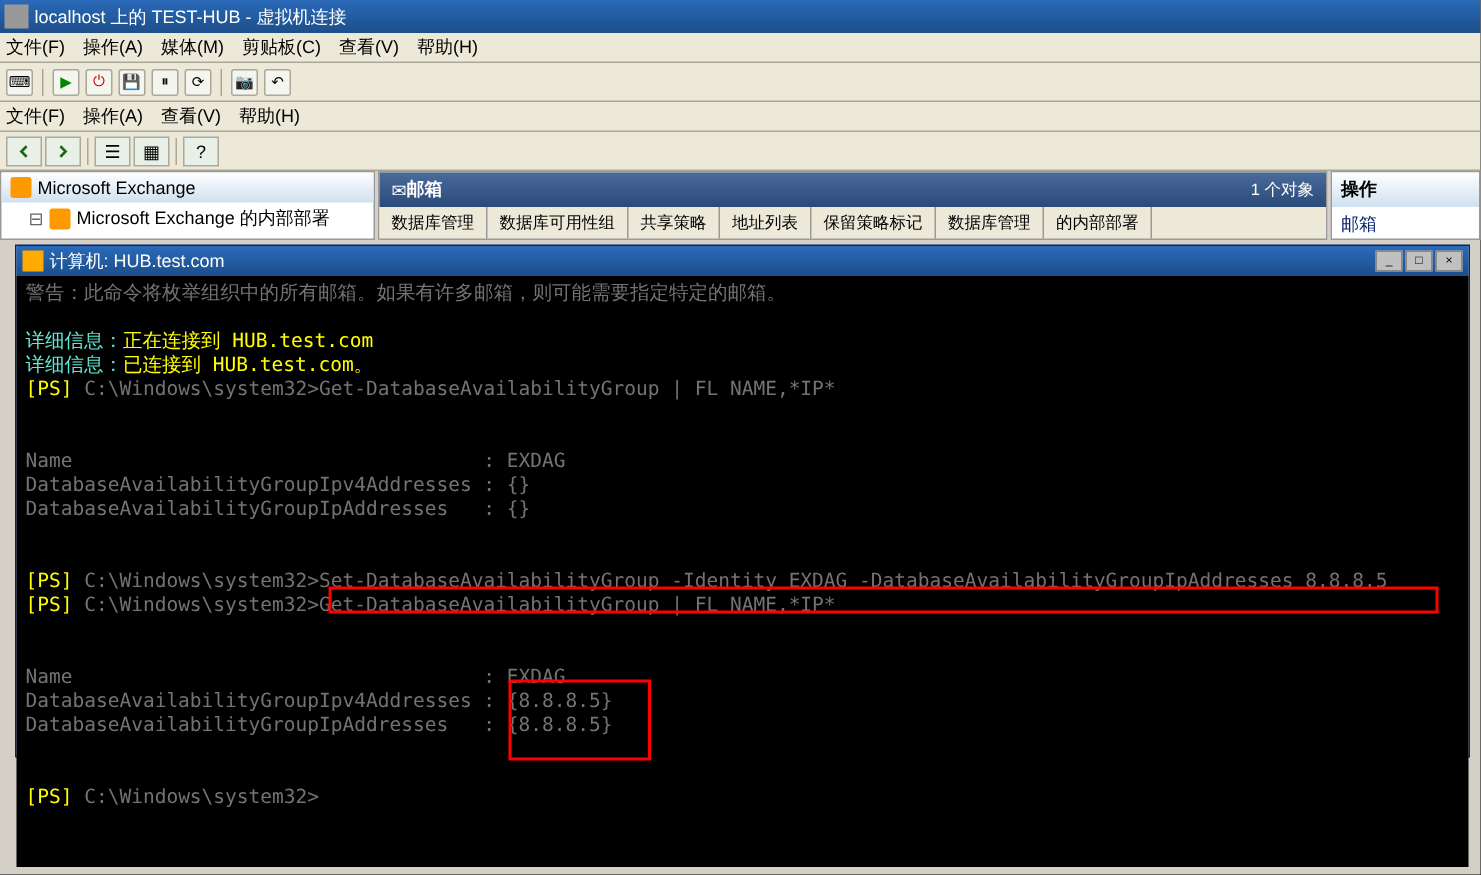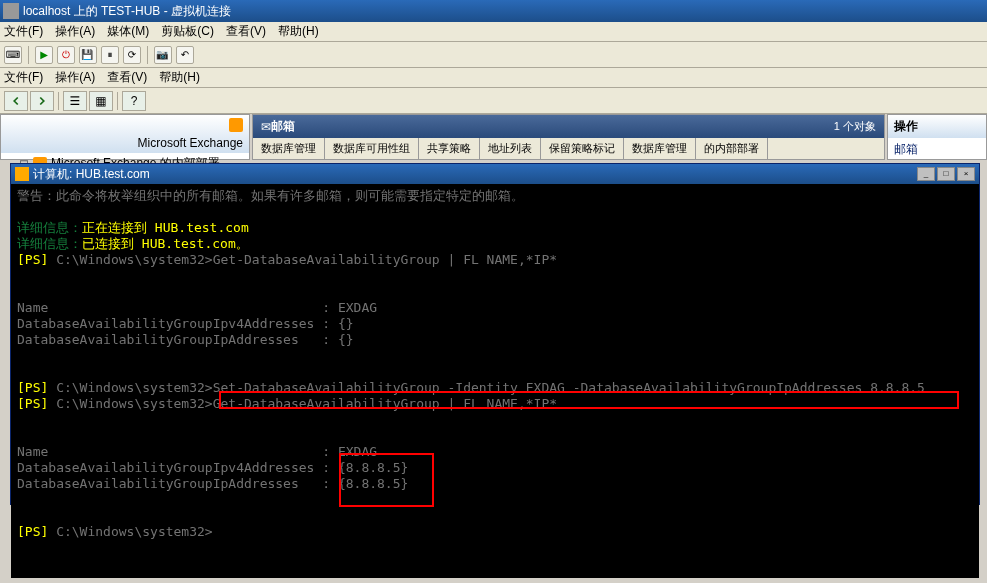--- a/index.html
+++ b/index.html
@@ -26,21 +26,21 @@
 .menubar2 span { margin-right: 12px; cursor: pointer; }
 
 
 .toolbar2 { background: #ece9d8; height: 26px; display: flex; align-items: center; padding: 0 4px; gap: 2px; border-bottom: 1px solid #aca899; }
 .nav-btn { width: 24px; height: 20px; border: 1px solid #aca899; background: #e8f0e8; display: flex; align-items: center; justify-content: center; }
 .nav-btn svg { width: 14px; height: 14px; }
 
 
 .main-area { display: flex; height: 46px; }
 .tree-panel { width: 250px; background: #fff; border: 1px solid #999; }
-.tree-header { background: linear-gradient(#fff, #d0e0f0); padding: 3px 6px; display: flex; align-items: flex-end; gap: 4px; flex-direction: column; }
+.tree-header { background: linear-gradient(#fff, #d0e0f0); padding: 3px 6px; display: flex; align-items: center; gap: 4px; }
 .tree-item { padding: 2px 6px 2px 18px; display: flex; align-items: center; gap: 4px; }
 .tree-icon { width: 14px; height: 14px; background: #f90; border-radius: 2px; }
 
 .center-panel { flex: 1; background: #fff; border: 1px solid #999; margin-left: 2px; }
 .center-header { background: linear-gradient(#4a6a9a, #2a4a7a); color: #fff; padding: 3px 8px; display: flex; align-items: center; }
 .center-header .ht { flex: 1; font-weight: bold; }
 .center-header .count { font-size: 11px; }
 .tabs { background: #ece9d8; display: flex; border-bottom: 1px solid #999; align-items: center; }
 .tab { padding: 3px 8px; border-right: 1px solid #999; cursor: pointer; font-size: 11px; }
 
@@ -50,21 +50,21 @@
 
 
 .term-window { position: absolute; top: 163px; left: 10px; width: 970px; height: 342px; border: 1px solid #0a246a; background: #d4d0c8; }
 .term-titlebar { background: linear-gradient(#2a6ab8, #1c4e8a); color: #fff; height: 20px; display: flex; align-items: center; padding: 0 4px; }
 .term-titlebar .icon { width: 14px; height: 14px; background: #fa0; margin-right: 4px; }
 .term-titlebar .title-text { flex: 1; }
 .term-titlebar .win-btn { width: 18px; height: 14px; background: #c0c0c0; border: 1px solid #888; font-size: 8px; text-align: center; line-height: 12px; color: #000; margin-left: 2px; }
 
 .term-body { background: #000; color: #fff; font-family: "SimSun", Consolas, monospace; font-size: 13px; padding: 4px 6px; height: 394px; overflow: hidden; white-space: pre; line-height: 16px; }
 .yellow { color: #ffff00; }
-.cyan { color: #15803d; }
+.cyan { color: #5eead4; }
 .white { color: #737373; }
 .redbox1 { position: absolute; border: 2px solid #ff0000; pointer-events: none; }
 .box-cmd { top: 391px; left: 219px; width: 740px; height: 18px; }
 .box-vals { top: 453px; left: 339px; width: 95px; height: 54px; }
 </style>
 </head>
 <body>
 
 <div class="titlebar">
   <div class="icon"></div>

